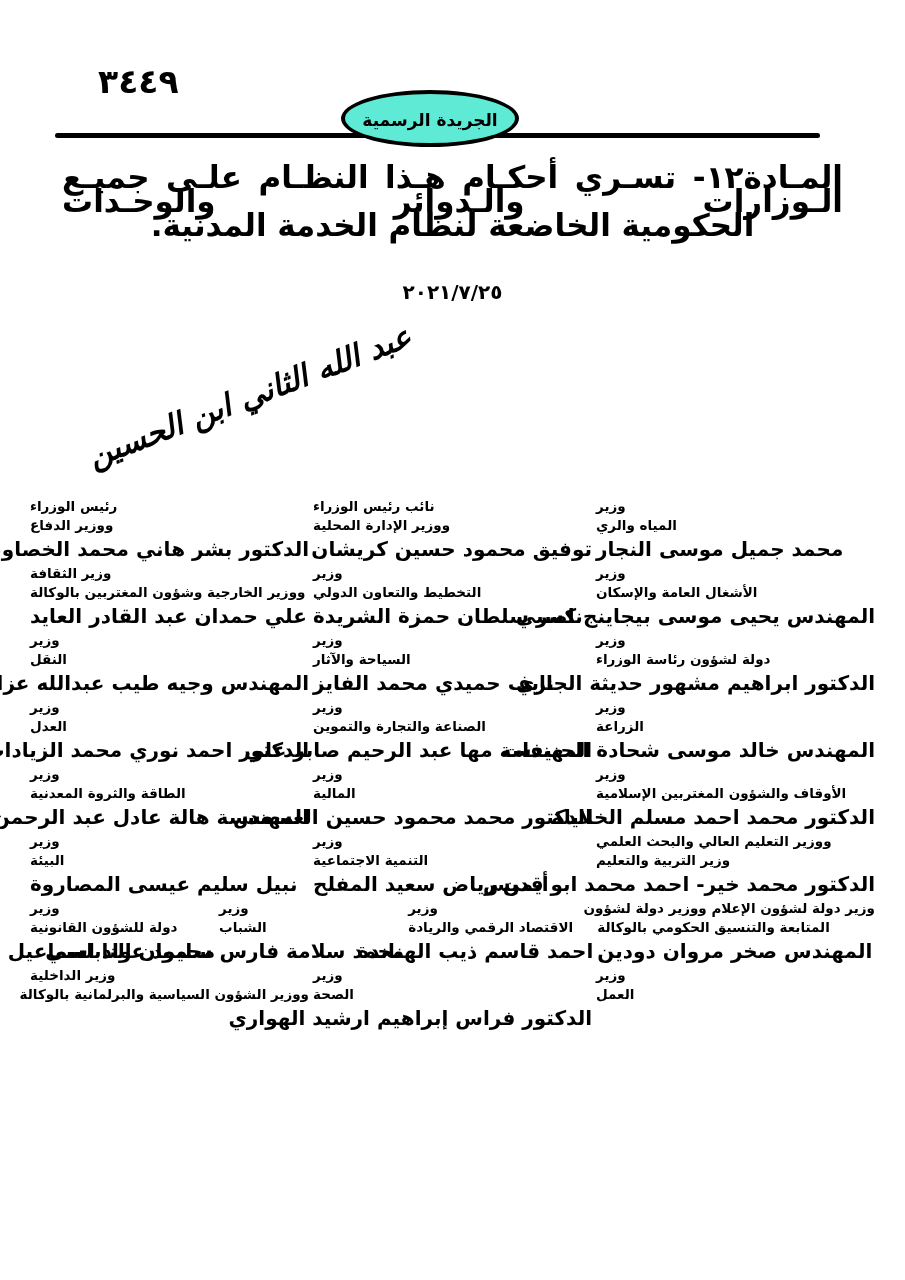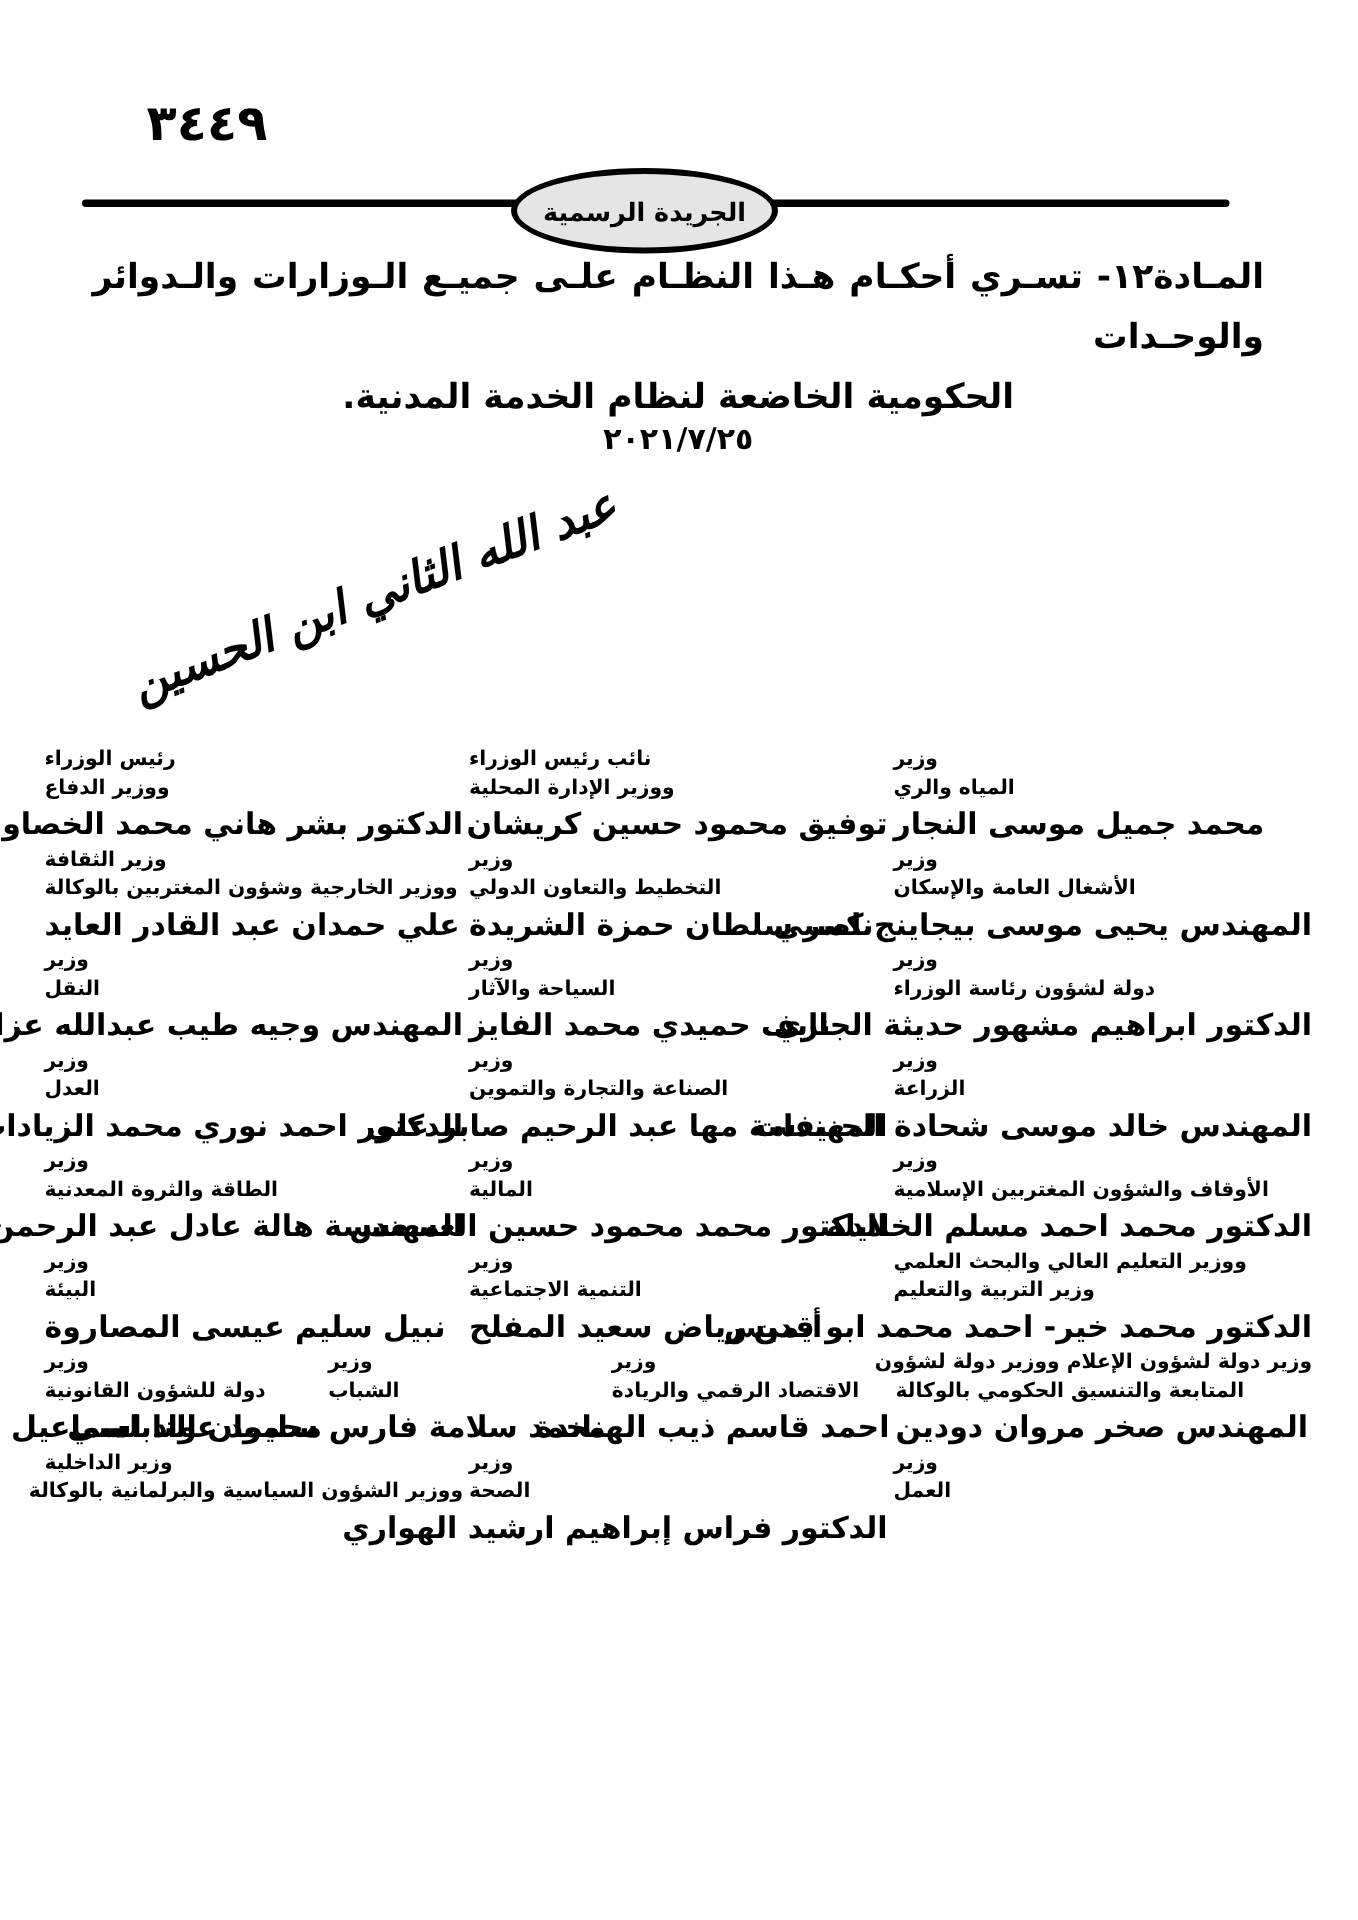--- a/index.html
+++ b/index.html
@@ -10,28 +10,28 @@
   }
   .page-number {
     position:absolute; top:62px; left:98px;
     font-size:33px; font-weight:700; letter-spacing:2px; direction:ltr;
   }
   .header-rule {
     position:absolute; top:133px; left:55px; width:765px; height:5px;
     background:#000; border-radius:3px;
   }
   .gazette-oval {
-    position:absolute; top:112px; left:341px; width:178px; height:57px;
-    border:4px solid #000; border-radius:50%; background:#e5e5e5; z-index:2;
+    position:absolute; top:90px; left:341px; width:178px; height:57px;
+    border:4px solid #000; border-radius:50%; background:#5eead4; z-index:2;
     display:flex; align-items:center; justify-content:center;
   }
   .gazette-oval span { font-size:17px; font-weight:700; padding-top:2px; }
   .article {
     position:absolute; top:165px; right:62px; left:62px;
-    direction:rtl; font-weight:700; font-size:23px; line-height:40px;
+    direction:rtl; font-weight:700; font-size:31px; line-height:24px;
   }
   .article .l1 { text-align:justify; text-align-last:justify; }
   .article .l2 { text-align:center; }
   .decree-date {
     position:absolute; top:280px; left:0; right:0; text-align:center;
     direction:ltr; font-size:20px; font-weight:700; letter-spacing:4px;
   }
   .royal-signature {
     position:absolute; top:378px; left:78px;
     transform:rotate(-21deg); transform-origin:50% 50%;

